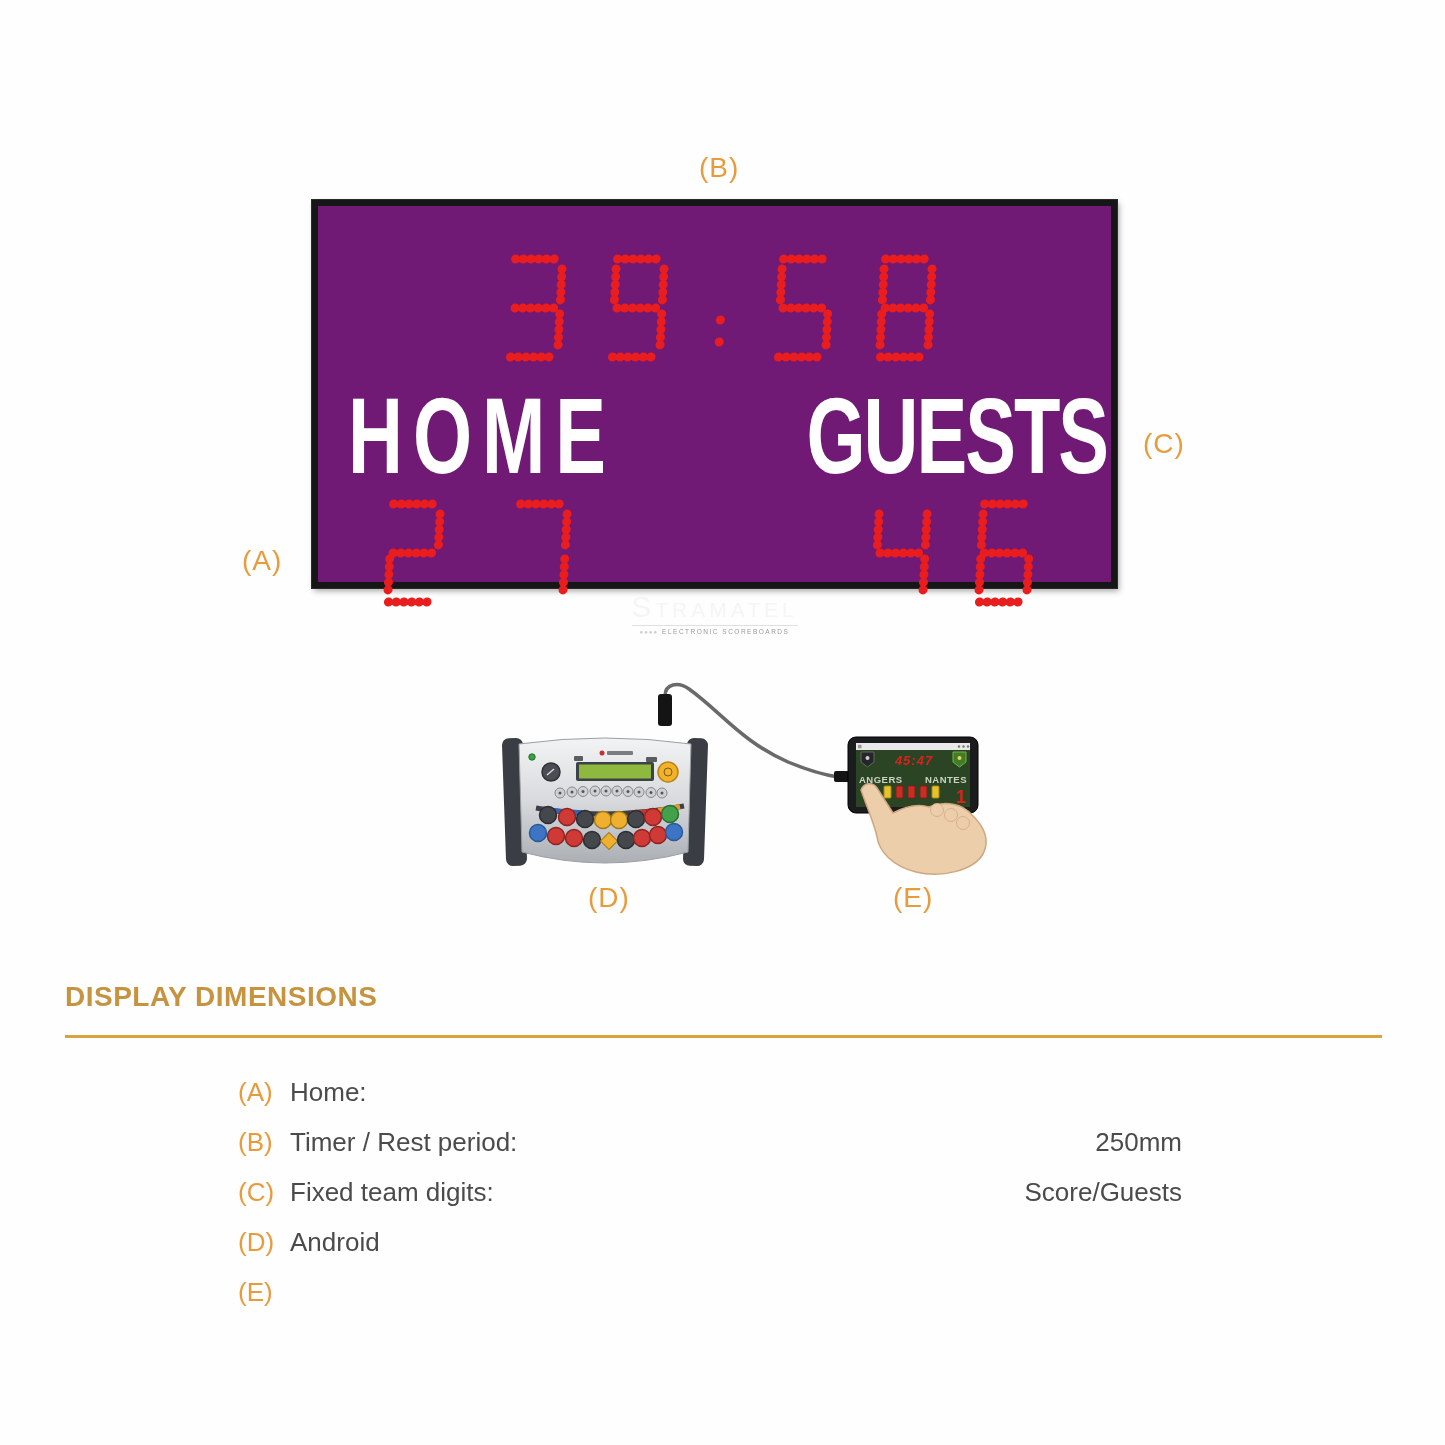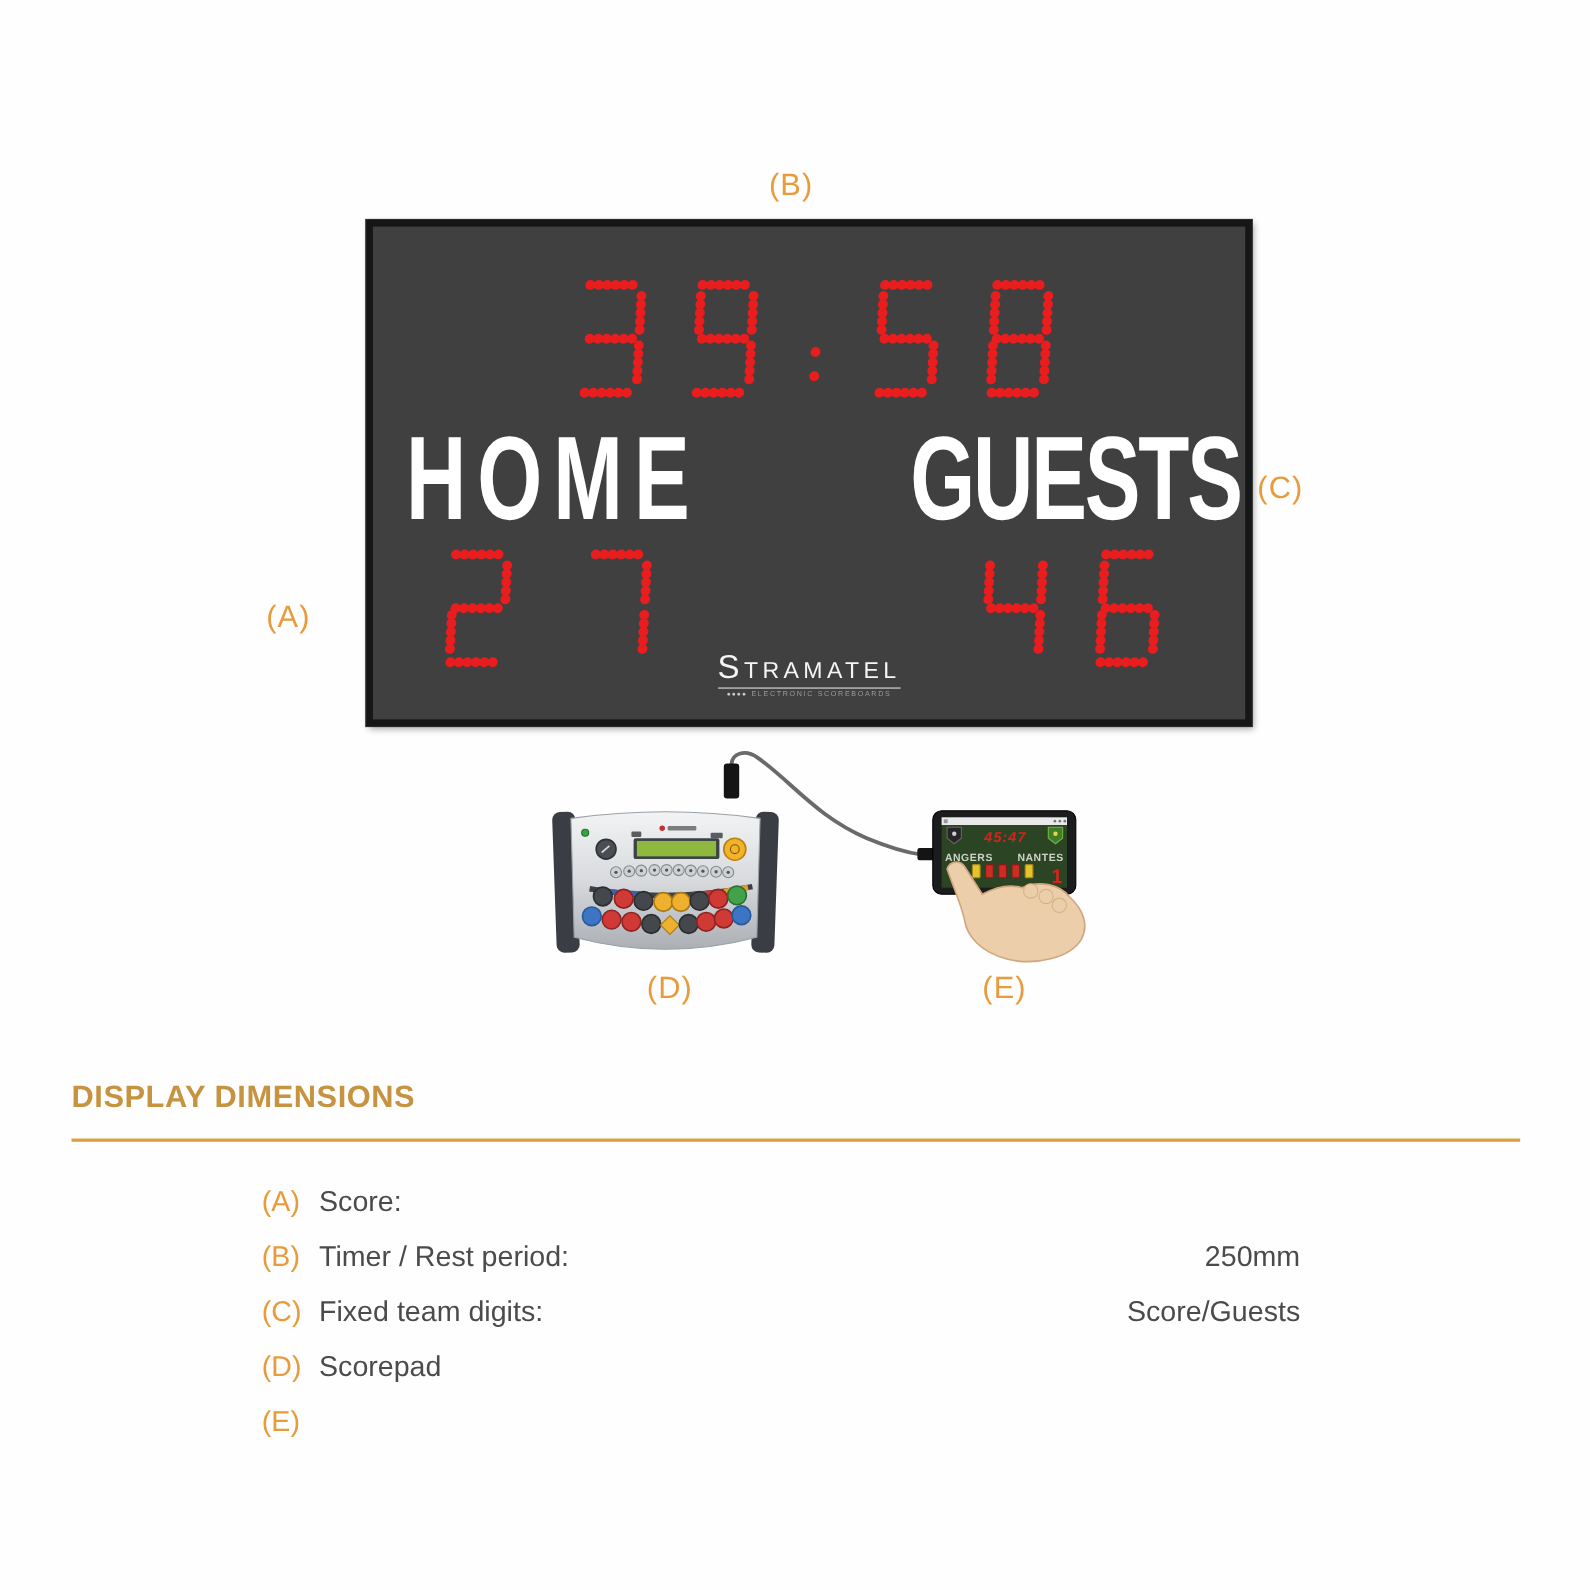--- a/index.html
+++ b/index.html
@@ -3,23 +3,23 @@
 <meta charset="utf-8">
 <style>
   html,body{margin:0;padding:0;background:#ffffff;}
   body{font-family:"Liberation Sans",sans-serif;}
   .page{position:relative;width:1445px;height:1445px;background:#fefefe;overflow:hidden;}
 
   
   .callout{position:absolute;color:#e89b3b;font-size:28px;font-weight:400;letter-spacing:1px;}
 
   
-  .scoreboard{position:absolute;left:312px;top:200px;width:805px;height:460px;
-    background:#404040;border:6px solid #161616;box-sizing:border-box;
-    box-shadow:0 0 0 1px #2a2a2a, 2px 3px 6px rgba(0,0,0,.35);margin-left:21px;}
+  .scoreboard{position:absolute;left:312px;top:200px;width:805px;height:388px;
+    background:#701a75;border:6px solid #161616;box-sizing:border-box;
+    box-shadow:0 0 0 1px #2a2a2a, 2px 3px 6px rgba(0,0,0,.35);}
   .led-group{position:absolute;display:flex;align-items:flex-start;transform:skewX(-3deg);}
   .led-digit{width:62px;height:112px;display:block;}
   .led-colon{width:24px;height:112px;display:block;}
   .timer-display{left:187px;top:46px;gap:40px;}
   .score-display-home{left:65px;top:291px;gap:65px;}
   .score-display-guests{left:552px;top:291px;gap:42px;}
   .team-name{position:absolute;top:176px;color:#ffffff;font-weight:bold;font-size:76px;
     line-height:76px;transform:scaleY(1.42);transform-origin:top;white-space:nowrap;}
   .team-name.home{left:30px;letter-spacing:10px;}
   .team-name.guests{right:4px;letter-spacing:-2px;transform-origin:top right;}
@@ -243,35 +243,35 @@
   </svg>
 
   <span class="callout" style="left:588px;top:882px;">(D)</span>
   <span class="callout" style="left:893px;top:882px;">(E)</span>
 
   <div class="dim-heading">DISPLAY DIMENSIONS</div>
   <div class="dim-rule"></div>
 
   <div class="dim-row" style="top:1077px;">
     <span class="dim-letter">(A)</span>
-    <span class="dim-label">Score:</span>
+    <span class="dim-label">Home:</span>
   </div>
   <div class="dim-row" style="top:1127px;">
     <span class="dim-letter">(B)</span>
     <span class="dim-label">Timer / Rest period:</span>
     <span class="dim-value">250mm</span>
   </div>
   <div class="dim-row" style="top:1177px;">
     <span class="dim-letter">(C)</span>
     <span class="dim-label">Fixed team digits:</span>
     <span class="dim-value">Score/Guests</span>
   </div>
   <div class="dim-row" style="top:1227px;">
     <span class="dim-letter">(D)</span>
-    <span class="dim-label">Scorepad</span>
+    <span class="dim-label">Android</span>
     <span class="dim-value"></span>
   </div>
   <div class="dim-row" style="top:1277px;">
     <span class="dim-letter">(E)</span>
     <span class="dim-value"></span>
   </div>
 
 </div>
 
 </body></html>

